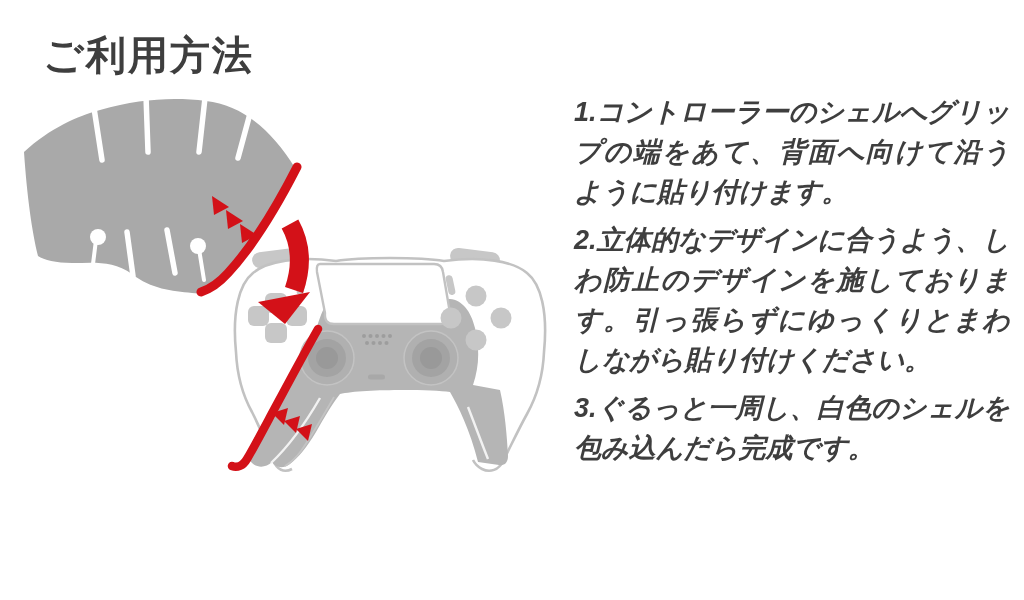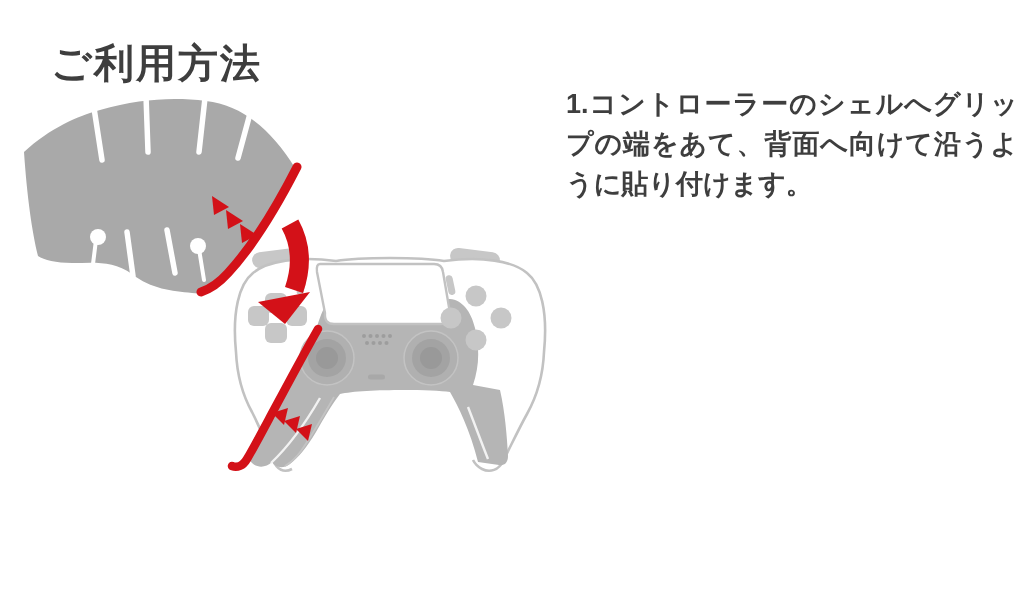--- a/index.html
+++ b/index.html
@@ -4,30 +4,30 @@
 <style>
   html,body { margin:0; padding:0; }
   body {
     width:1024px; height:600px;
     background:var(--background,#fff);
     font-family:"Liberation Sans", sans-serif;
     position:relative; overflow:hidden;
   }
   .title {
     position:absolute; left:35px; top:20px;
-    margin:16px; font-size:40px; font-weight:bold;
+    margin:8px; font-size:40px; font-weight:bold;
     color:var(--text,#3e3e3e); letter-spacing:2px;
   }
   .illustration { position:absolute; left:0; top:0; width:560px; height:600px; }
   .instructions {
     position:absolute; left:566px; top:84px; width:452px;
     font-size:27px; font-weight:bold; line-height:40px;
     color:var(--text,#3e3e3e); text-align:justify;
   }
-  .instructions p { margin:0; }
+  .instructions p { margin:8px;font-style:italic; }
 
   
   .sheet      { fill:var(--sheet-gray,#a9a9a9); }
   .slit       { fill:#ffffff; }
   .slitline   { stroke:#ffffff; stroke-width:5.5; stroke-linecap:round; }
   .slitline2  { stroke:#ffffff; stroke-width:4;   stroke-linecap:round; }
   .red-f      { fill:var(--red,#d31118); }
   .red-s      { fill:none; stroke:var(--red,#d31118); stroke-linecap:round; }
   .edge       { stroke-width:9; }
   .shaft      { stroke-width:19; stroke-linecap:butt; }
@@ -143,14 +143,16 @@
       <g class="red-f">
         <polygon points="288,408 272,413 284,425"></polygon>
         <polygon points="300,416 284,421 296,433"></polygon>
         <polygon points="312,424 296,429 308,441"></polygon>
       </g>
     </svg>
   </div>
 
   <div class="instructions">
     <p>1.コントローラーのシェルへグリップの端をあて、背面へ向けて沿うように貼り付けます。</p>
+    <p>2.立体的なデザインに合うよう、しわ防止のデザインを施しております。引っ張らずにゆっくりとまわしながら貼り付けください。</p>
+    <p>3.ぐるっと一周し、白色のシェルを包み込んだら完成です。</p>
   </div>
 </div>
 
 </body></html>

